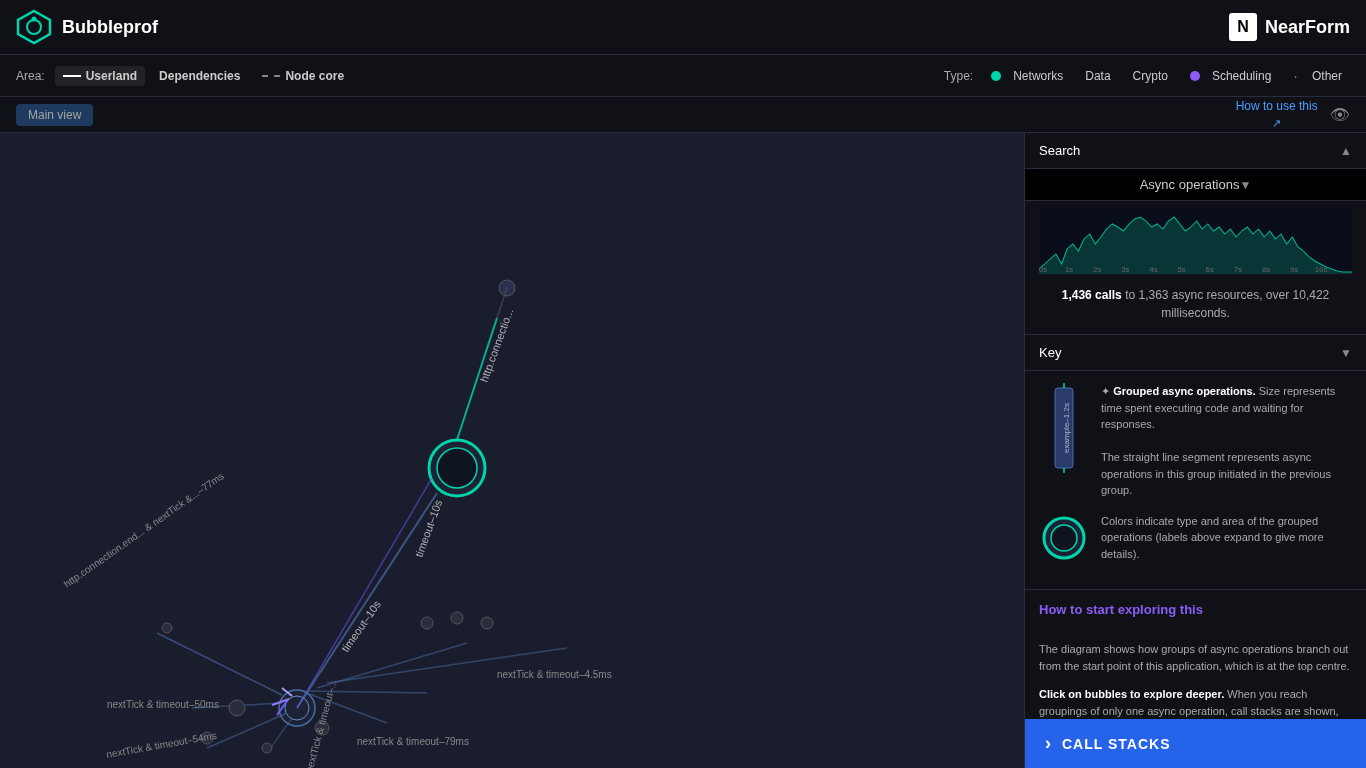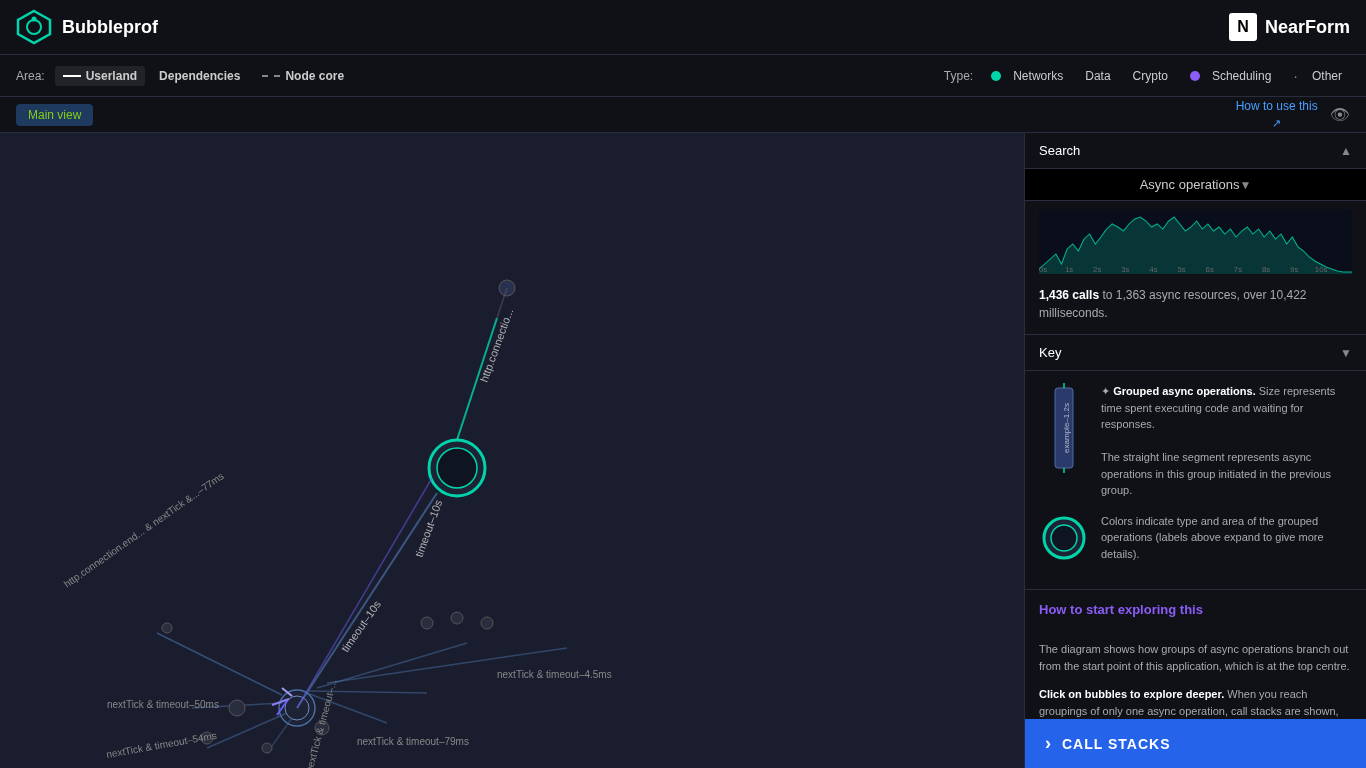--- a/index.html
+++ b/index.html
@@ -115,21 +115,21 @@
       height: 36px;
       background: #0f1117;
       display: flex;
       align-items: center;
       padding: 0 16px;
       border-bottom: 1px solid #2a2d3e;
       gap: 12px;
     }
     .main-view-btn {
       background: #1e3a5f;
-      color: #84cc16;
+      color: #a3a3a3;
       border: none;
       padding: 4px 12px;
       border-radius: 4px;
       font-size: 12px;
       cursor: pointer;
     }
     .sub-toolbar-spacer { flex: 1; }
     .how-to-use {
       color: #4a9eff;
       font-size: 12px;
@@ -210,20 +210,21 @@
       background: #0f1117;
     }
 
     
     .stats-text {
       padding: 8px 14px 12px;
       font-size: 12px;
       color: #aaa;
       line-height: 1.5;
       border-bottom: 1px solid #2a2d3e;
+      text-align: center;
     }
     .stats-text strong {
       color: #fff;
       font-weight: 600;
     }
 
     
     .key-content {
       padding: 12px 14px;
       border-bottom: 1px solid #2a2d3e;

